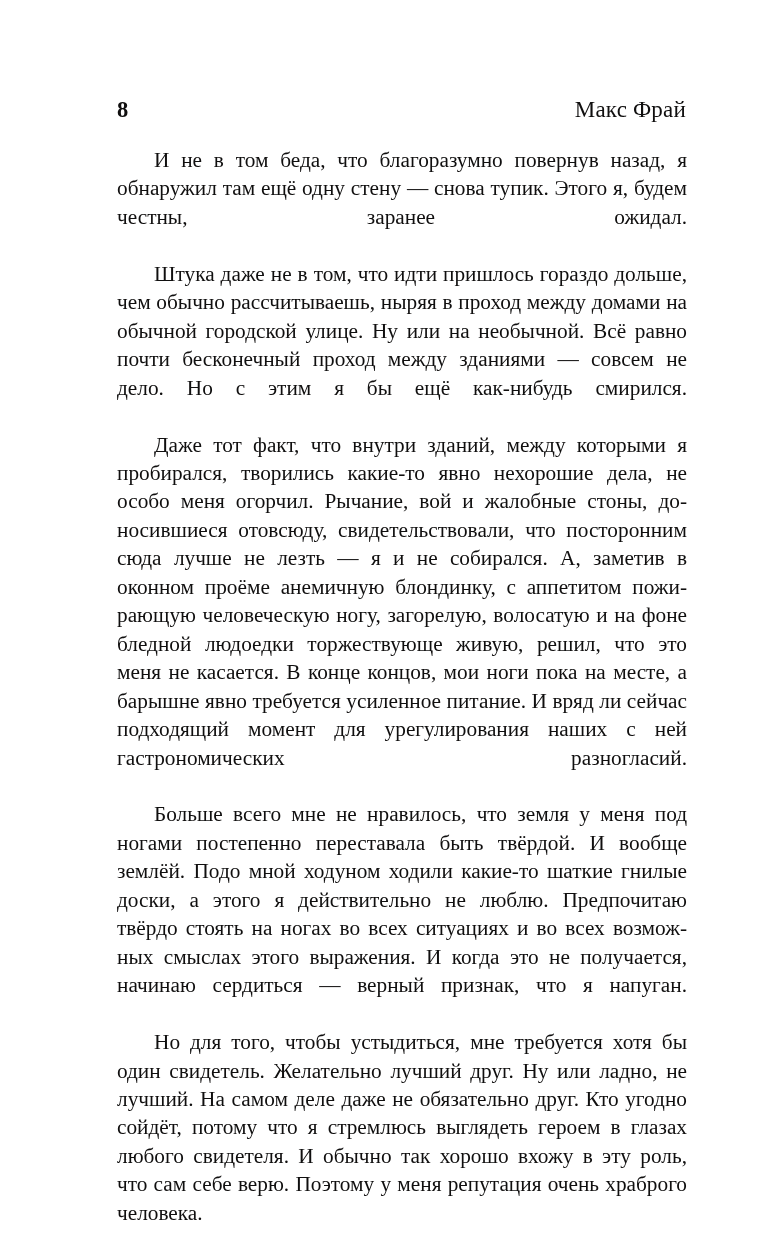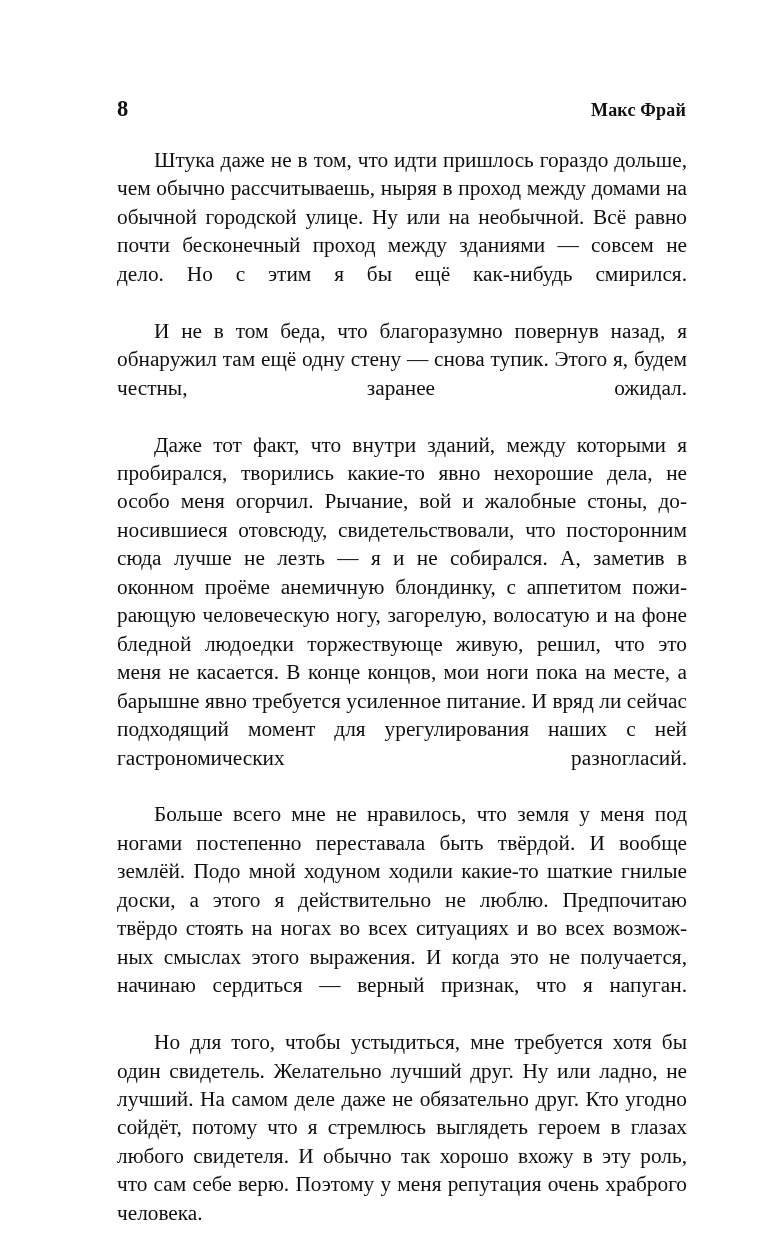--- a/index.html
+++ b/index.html
@@ -39,22 +39,22 @@
   }
 
   .folio {
     font-size: 22.5px;
     font-weight: bold;
     line-height: 1;
     letter-spacing: 0.1px;
   }
 
   .running-head {
-    font-size: 18px;
-    font-weight: bold;
+    font-size: 23px;
+    font-weight: normal;
     line-height: 1;
     letter-spacing: 0.2px;
     text-align: center;
   }
 
   .text-block {
     position: absolute;
     left: 117px;
     top: 146px;
     width: 570px;
@@ -83,20 +83,20 @@
 <body style="background: rgb(255, 255, 255); color: rgb(16, 15, 15);">
 
 <div class="page">
 
   <div class="page-header">
     <span class="folio">8</span>
     <span class="running-head">Макс Фрай</span>
   </div>
 
   <div class="text-block">
+    <p class="para">И не в том беда, что благоразумно повернув назад, я обнаружил там ещё одну стену — снова тупик. Этого я, бу­дем честны, заранее ожидал.</p>
     <p class="para">Штука даже не в том, что идти пришлось гораздо доль­ше, чем обычно рассчитываешь, ныряя в проход между домами на обычной городской улице. Ну или на необычной. Всё равно почти бесконечный проход между зданиями — совсем не дело. Но с этим я бы ещё как-нибудь смирился.</p>
-    <p class="para">И не в том беда, что благоразумно повернув назад, я обнаружил там ещё одну стену — снова тупик. Этого я, бу­дем честны, заранее ожидал.</p>
     <p class="para">Даже тот факт, что внутри зданий, между которыми я пробирался, творились какие-то явно нехорошие дела, не особо меня огорчил. Рычание, вой и жалобные стоны, до­носившиеся отовсюду, свидетельствовали, что посторон­ним сюда лучше не лезть — я и не собирался. А, заметив в оконном проёме анемичную блондинку, с аппетитом пожи­рающую человеческую ногу, загорелую, волосатую и на фоне бледной людоедки торжествующе живую, решил, что это меня не касается. В конце концов, мои ноги пока на месте, а барышне явно требуется усиленное питание. И вряд ли сейчас подходящий момент для урегулирования наших с ней гастрономических разногласий.</p>
     <p class="para">Больше всего мне не нравилось, что земля у меня под ногами постепенно переставала быть твёрдой. И вообще землёй. Подо мной ходуном ходили какие-то шаткие гни­лые доски, а этого я действительно не люблю. Предпочитаю твёрдо стоять на ногах во всех ситуациях и во всех возмож­ных смыслах этого выражения. И когда это не получается, начинаю сердиться — верный признак, что я напуган.</p>
     <p class="para">Но для того, чтобы устыдиться, мне требуется хотя бы один свидетель. Желательно лучший друг. Ну или ладно, не лучший. На самом деле даже не обязательно друг. Кто угодно сойдёт, потому что я стремлюсь выглядеть героем в глазах любого свидетеля. И обычно так хорошо вхожу в эту роль, что сам себе верю. Поэтому у меня репутация очень храброго человека.</p>
   </div>
 
 </div>
 
 </body></html>

